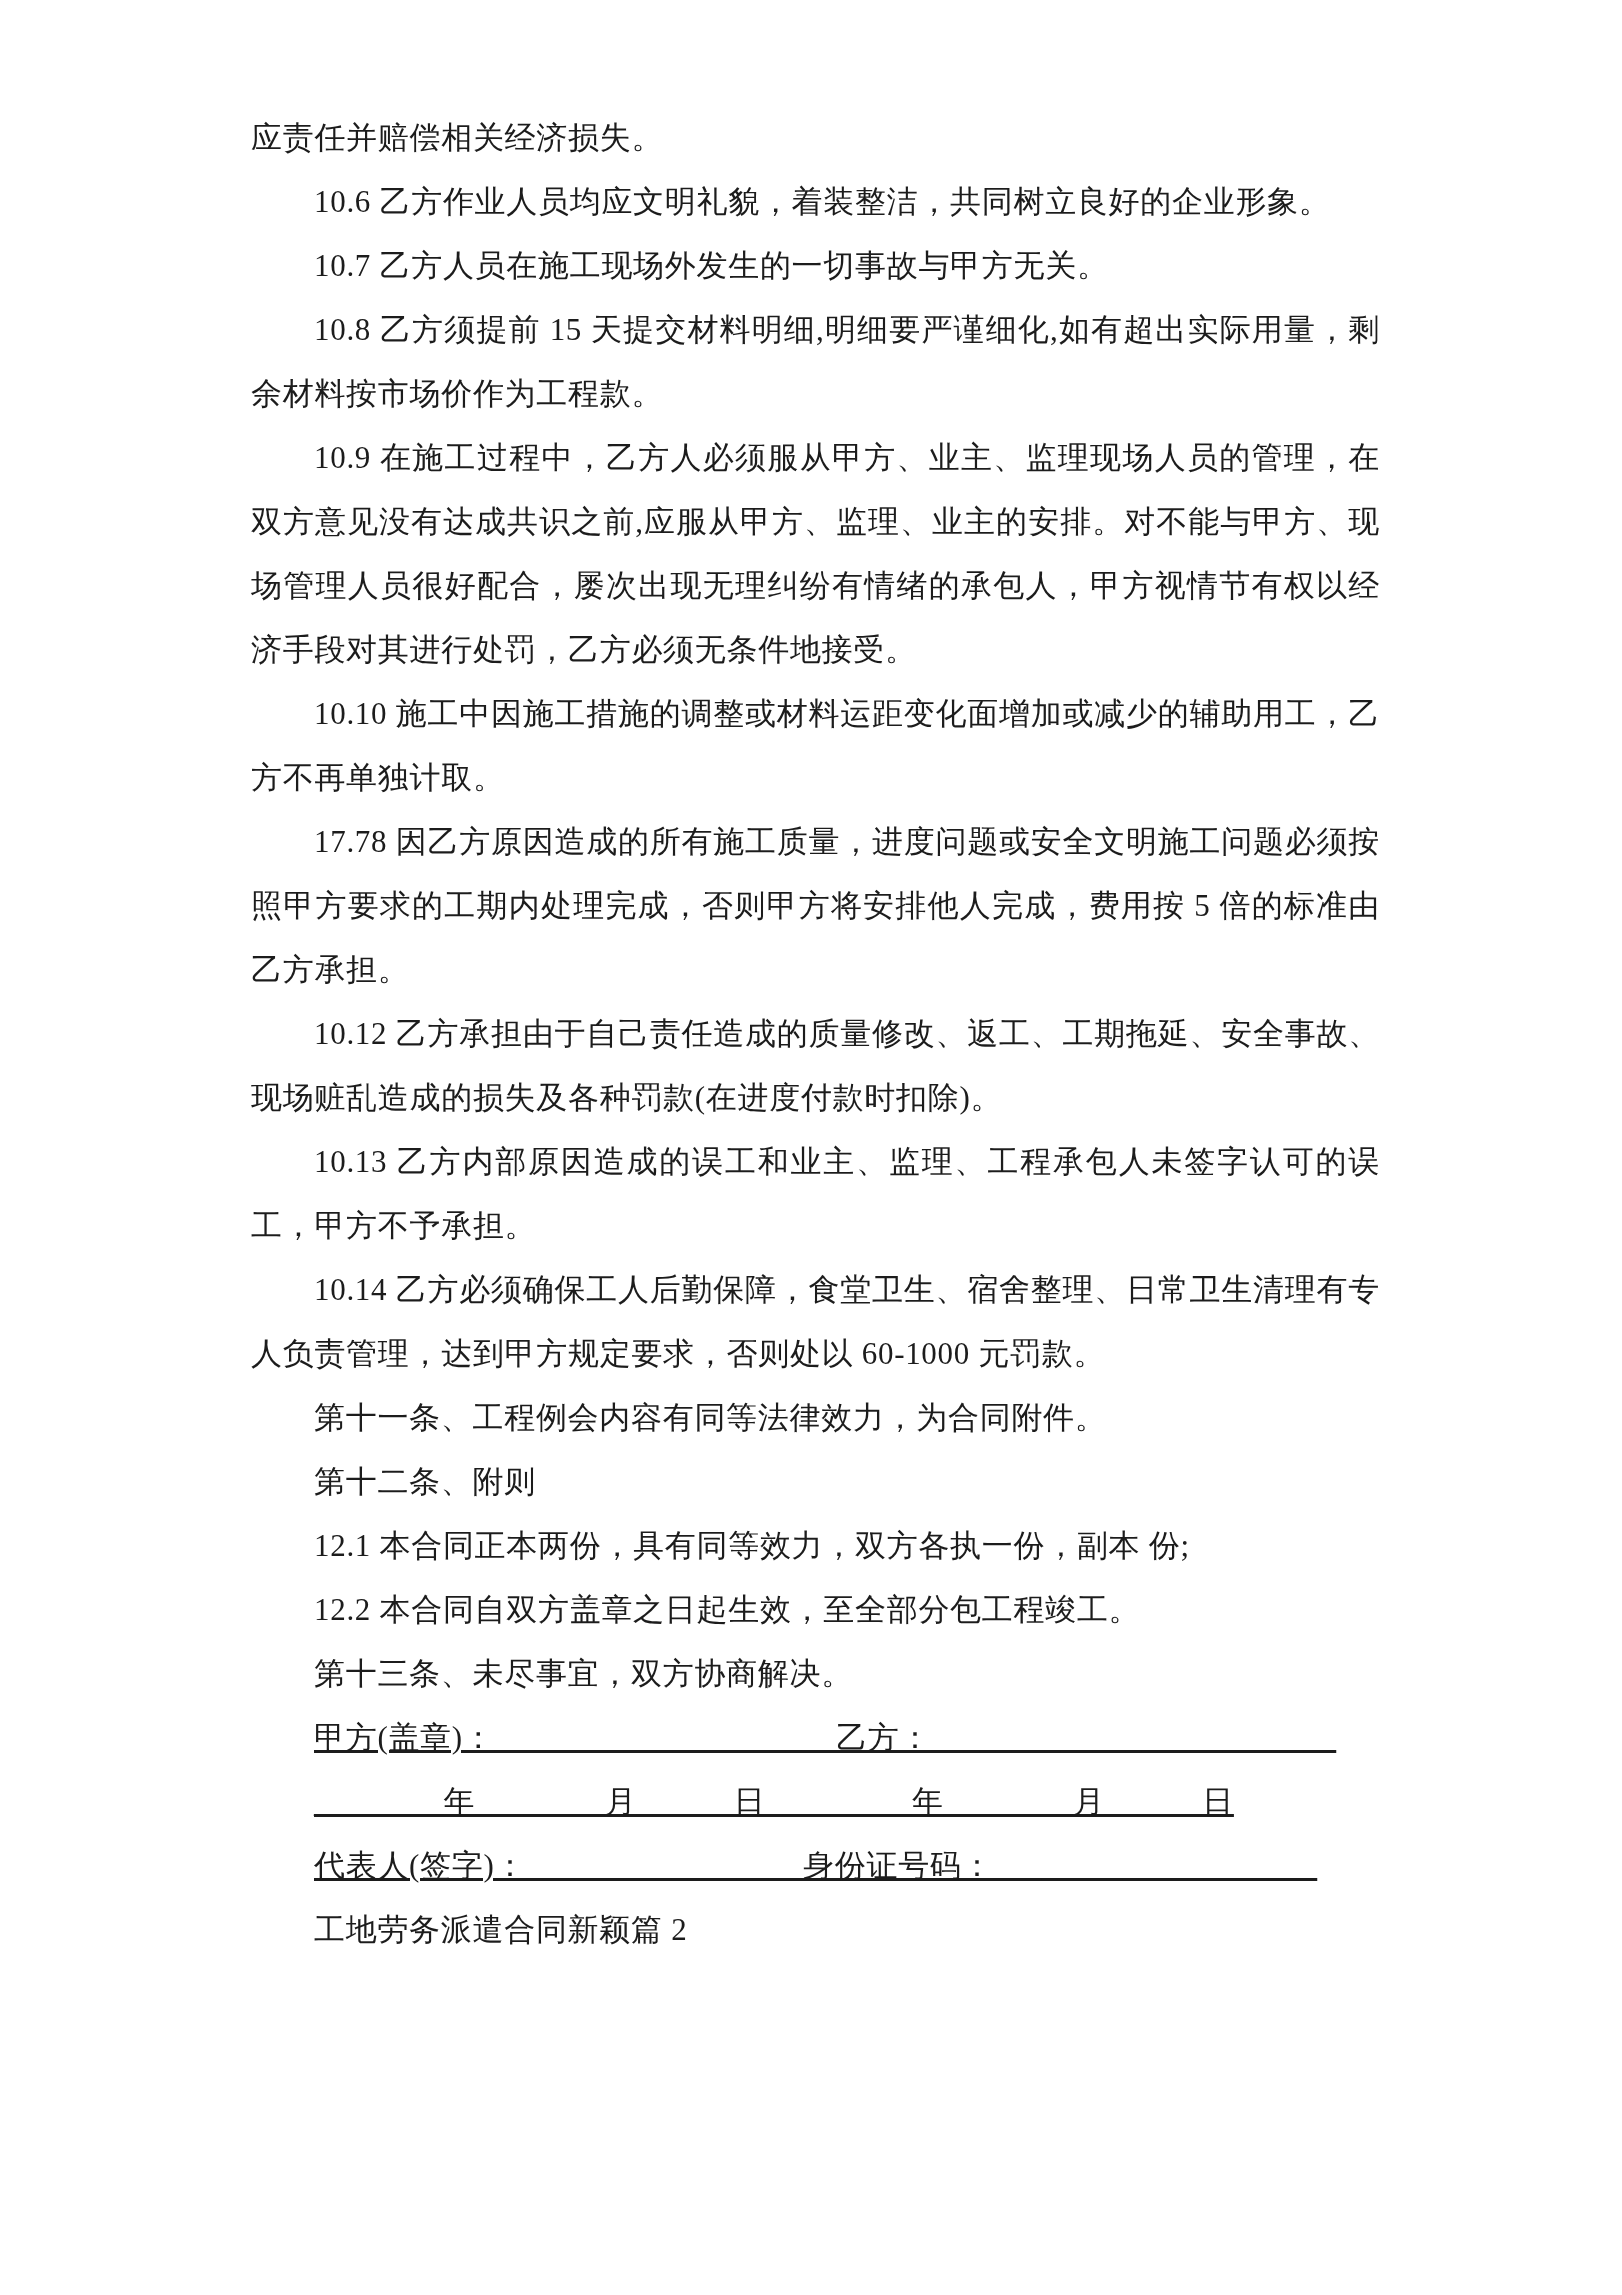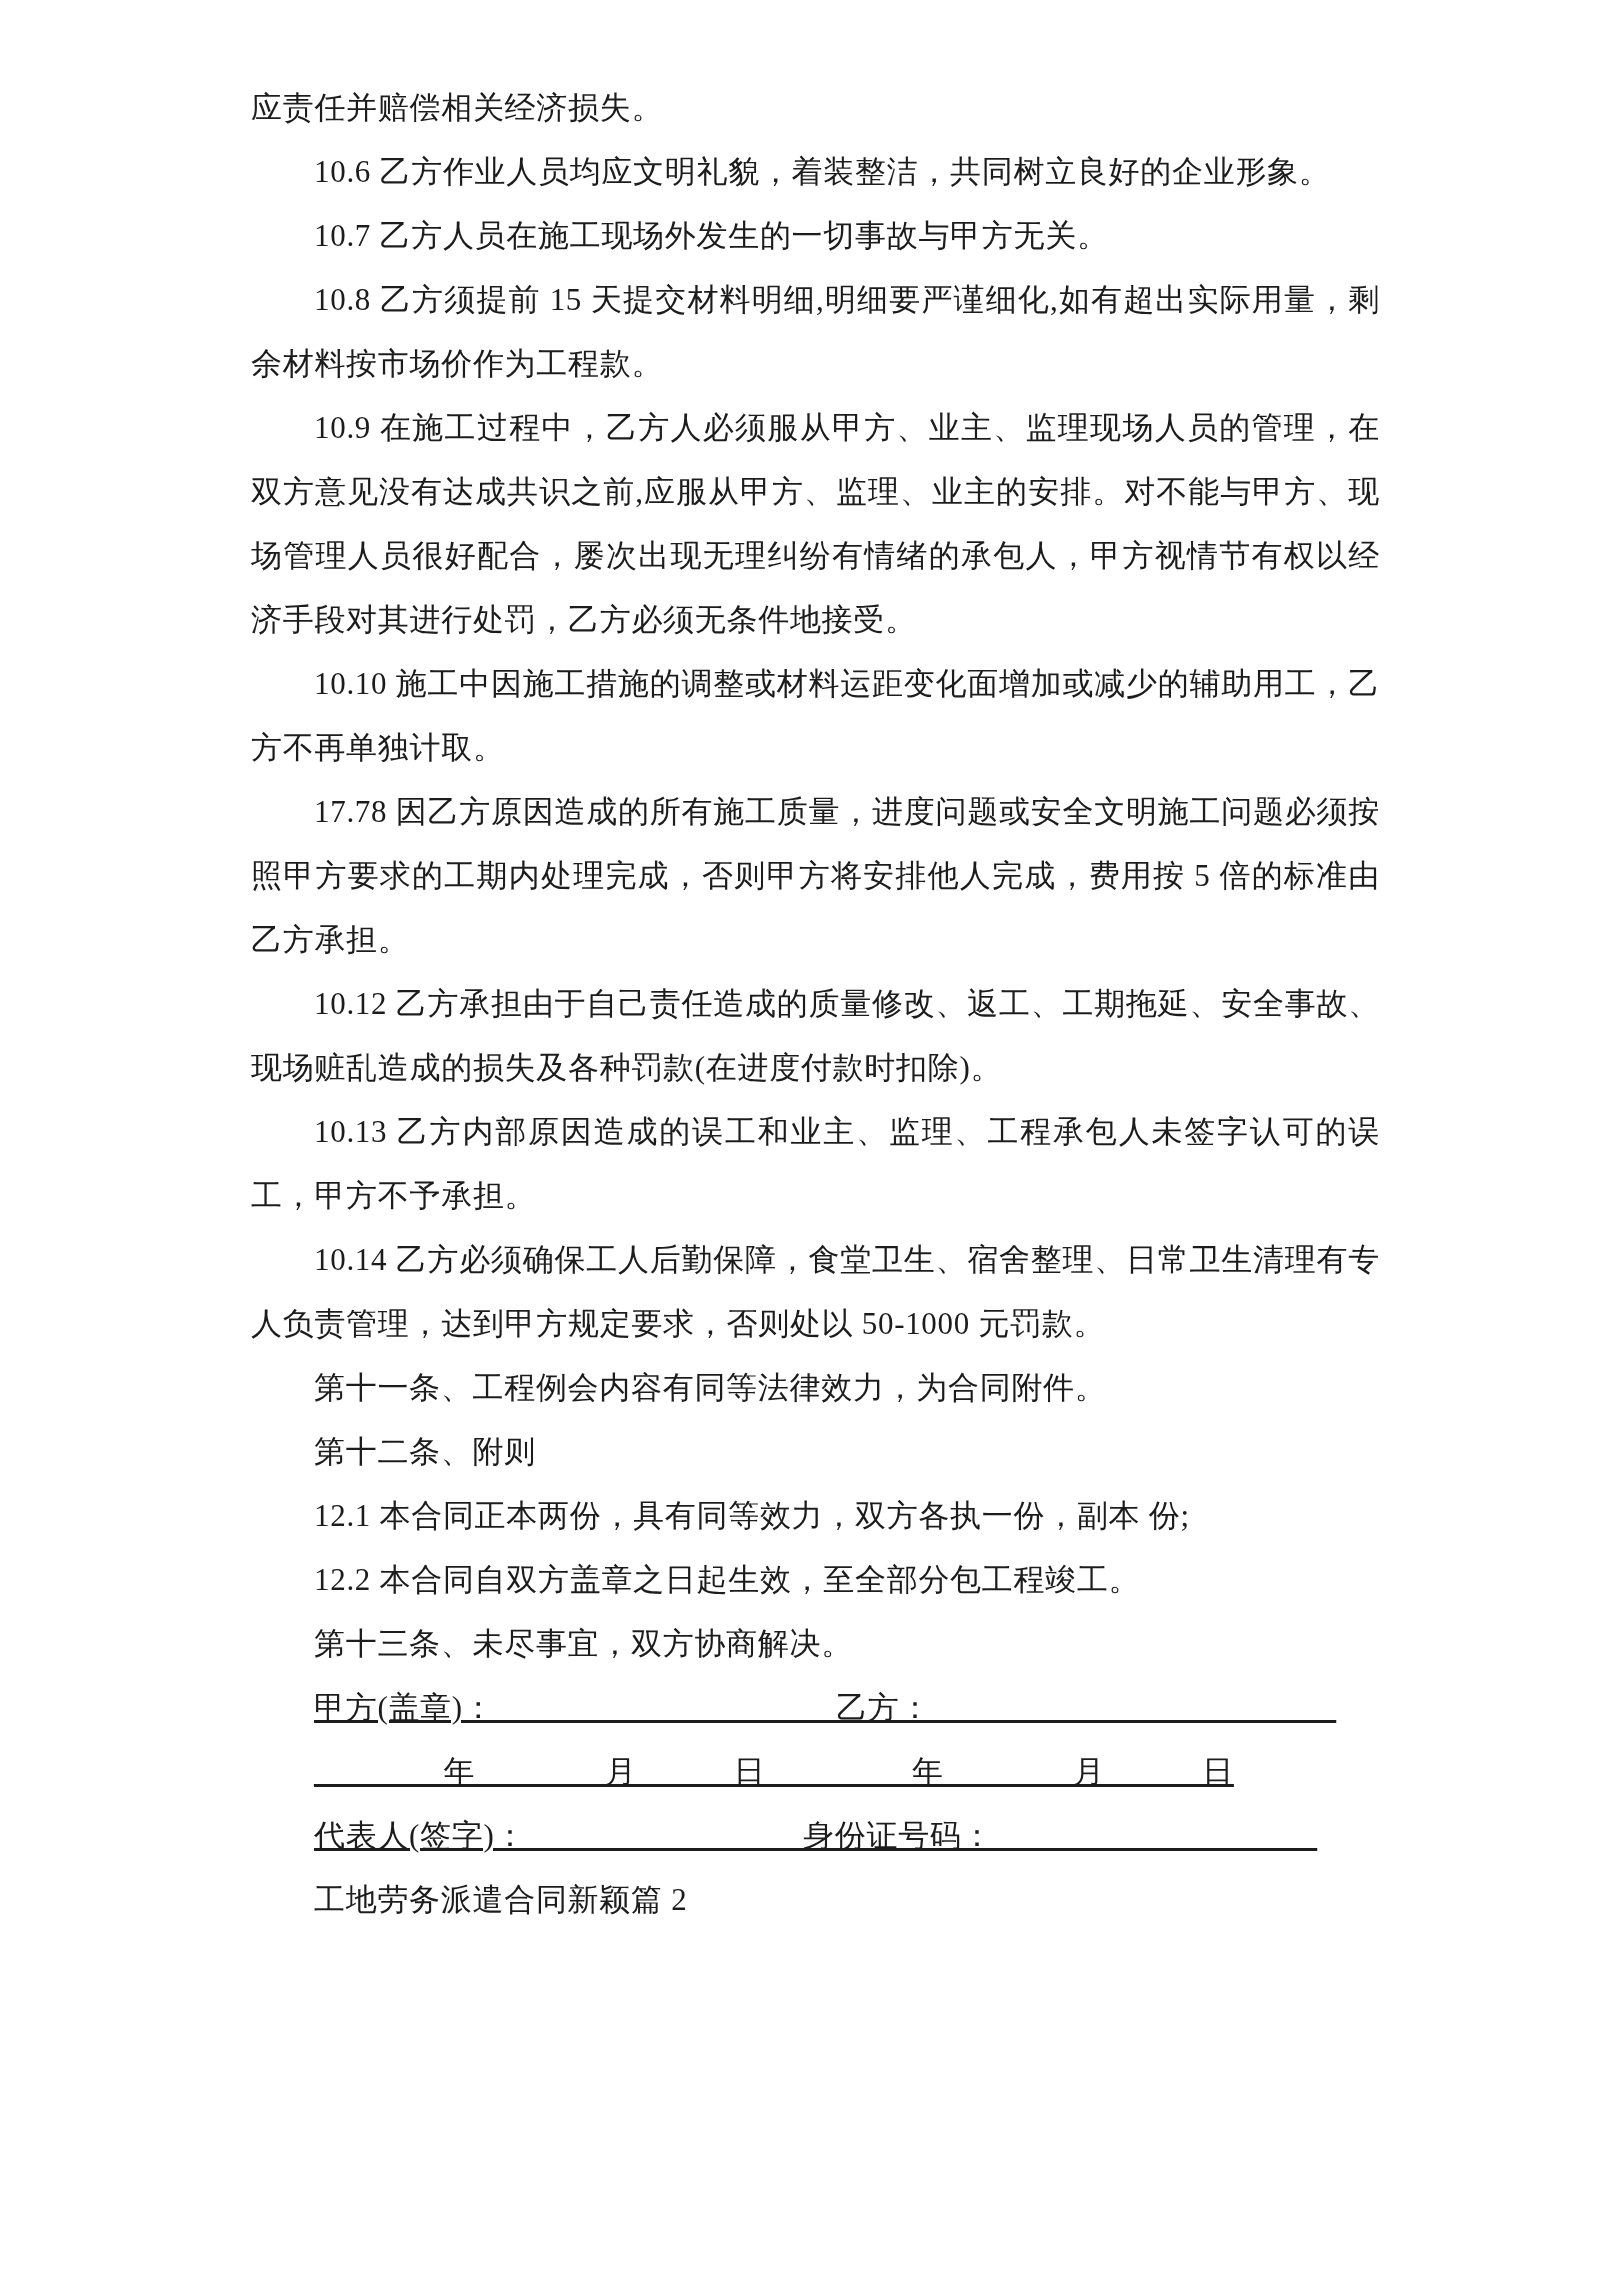--- a/index.html
+++ b/index.html
@@ -11,21 +11,21 @@
     height: 2295px;
     background: #ffffff;
     font-family: "Liberation Serif", "DejaVu Serif", serif;
     color: #1c1c1c;
     overflow: hidden;
   }
   .page {
     box-sizing: border-box;
     width: 1623px;
     height: 2295px;
-    padding: 76px 243px 0 251px;
+    padding: 106px 243px 0 251px;
     background: #ffffff;
   }
   .page p {
     margin: 0;
     font-size: 31px;
     line-height: 64px;
     text-align: justify;
     letter-spacing: 0.7px;
   }
   .page p.indent {
@@ -44,21 +44,21 @@
   <div>
       <p>应责任并赔偿相关经济损失。</p>
       <p class="indent">10.6 乙方作业人员均应文明礼貌，着装整洁，共同树立良好的企业形象。</p>
       <p class="indent">10.7 乙方人员在施工现场外发生的一切事故与甲方无关。</p>
       <p class="indent">10.8 乙方须提前 15 天提交材料明细,明细要严谨细化,如有超出实际用量，剩余材料按市场价作为工程款。</p>
       <p class="indent">10.9 在施工过程中，乙方人必须服从甲方、业主、监理现场人员的管理，在双方意见没有达成共识之前,应服从甲方、监理、业主的安排。对不能与甲方、现场管理人员很好配合，屡次出现无理纠纷有情绪的承包人，甲方视情节有权以经济手段对其进行处罚，乙方必须无条件地接受。</p>
       <p class="indent">10.10 施工中因施工措施的调整或材料运距变化面增加或减少的辅助用工，乙方不再单独计取。</p>
       <p class="indent">17.78 因乙方原因造成的所有施工质量，进度问题或安全文明施工问题必须按照甲方要求的工期内处理完成，否则甲方将安排他人完成，费用按 5 倍的标准由乙方承担。</p>
       <p class="indent">10.12 乙方承担由于自己责任造成的质量修改、返工、工期拖延、安全事故、现场赃乱造成的损失及各种罚款(在进度付款时扣除)。</p>
       <p class="indent">10.13 乙方内部原因造成的误工和业主、监理、工程承包人未签字认可的误工，甲方不予承担。</p>
-      <p class="indent">10.14 乙方必须确保工人后勤保障，食堂卫生、宿舍整理、日常卫生清理有专人负责管理，达到甲方规定要求，否则处以 50-1000 元罚款。</p>
+      <p class="indent">10.14 乙方必须确保工人后勤保障，食堂卫生、宿舍整理、日常卫生清理有专人负责管理，达到甲方规定要求，否则处以 60-1000 元罚款。</p>
       <p class="indent">第十一条、工程例会内容有同等法律效力，为合同附件。</p>
       <p class="indent">第十二条、附则</p>
       <p class="indent">12.1 本合同正本两份，具有同等效力，双方各执一份，副本 份;</p>
       <p class="indent">12.2 本合同自双方盖章之日起生效，至全部分包工程竣工。</p>
       <p class="indent">第十三条、未尽事宜，双方协商解决。</p>
     </div>
   <div>
       <p class="indent sig">甲方(盖章)：___________________    乙方：_________________________</p>
       <p class="indent sig">________年________月______日  ________年________月______日</p>
       <p class="indent sig">代表人(签字)：_______________    身份证号码：____________________</p>

